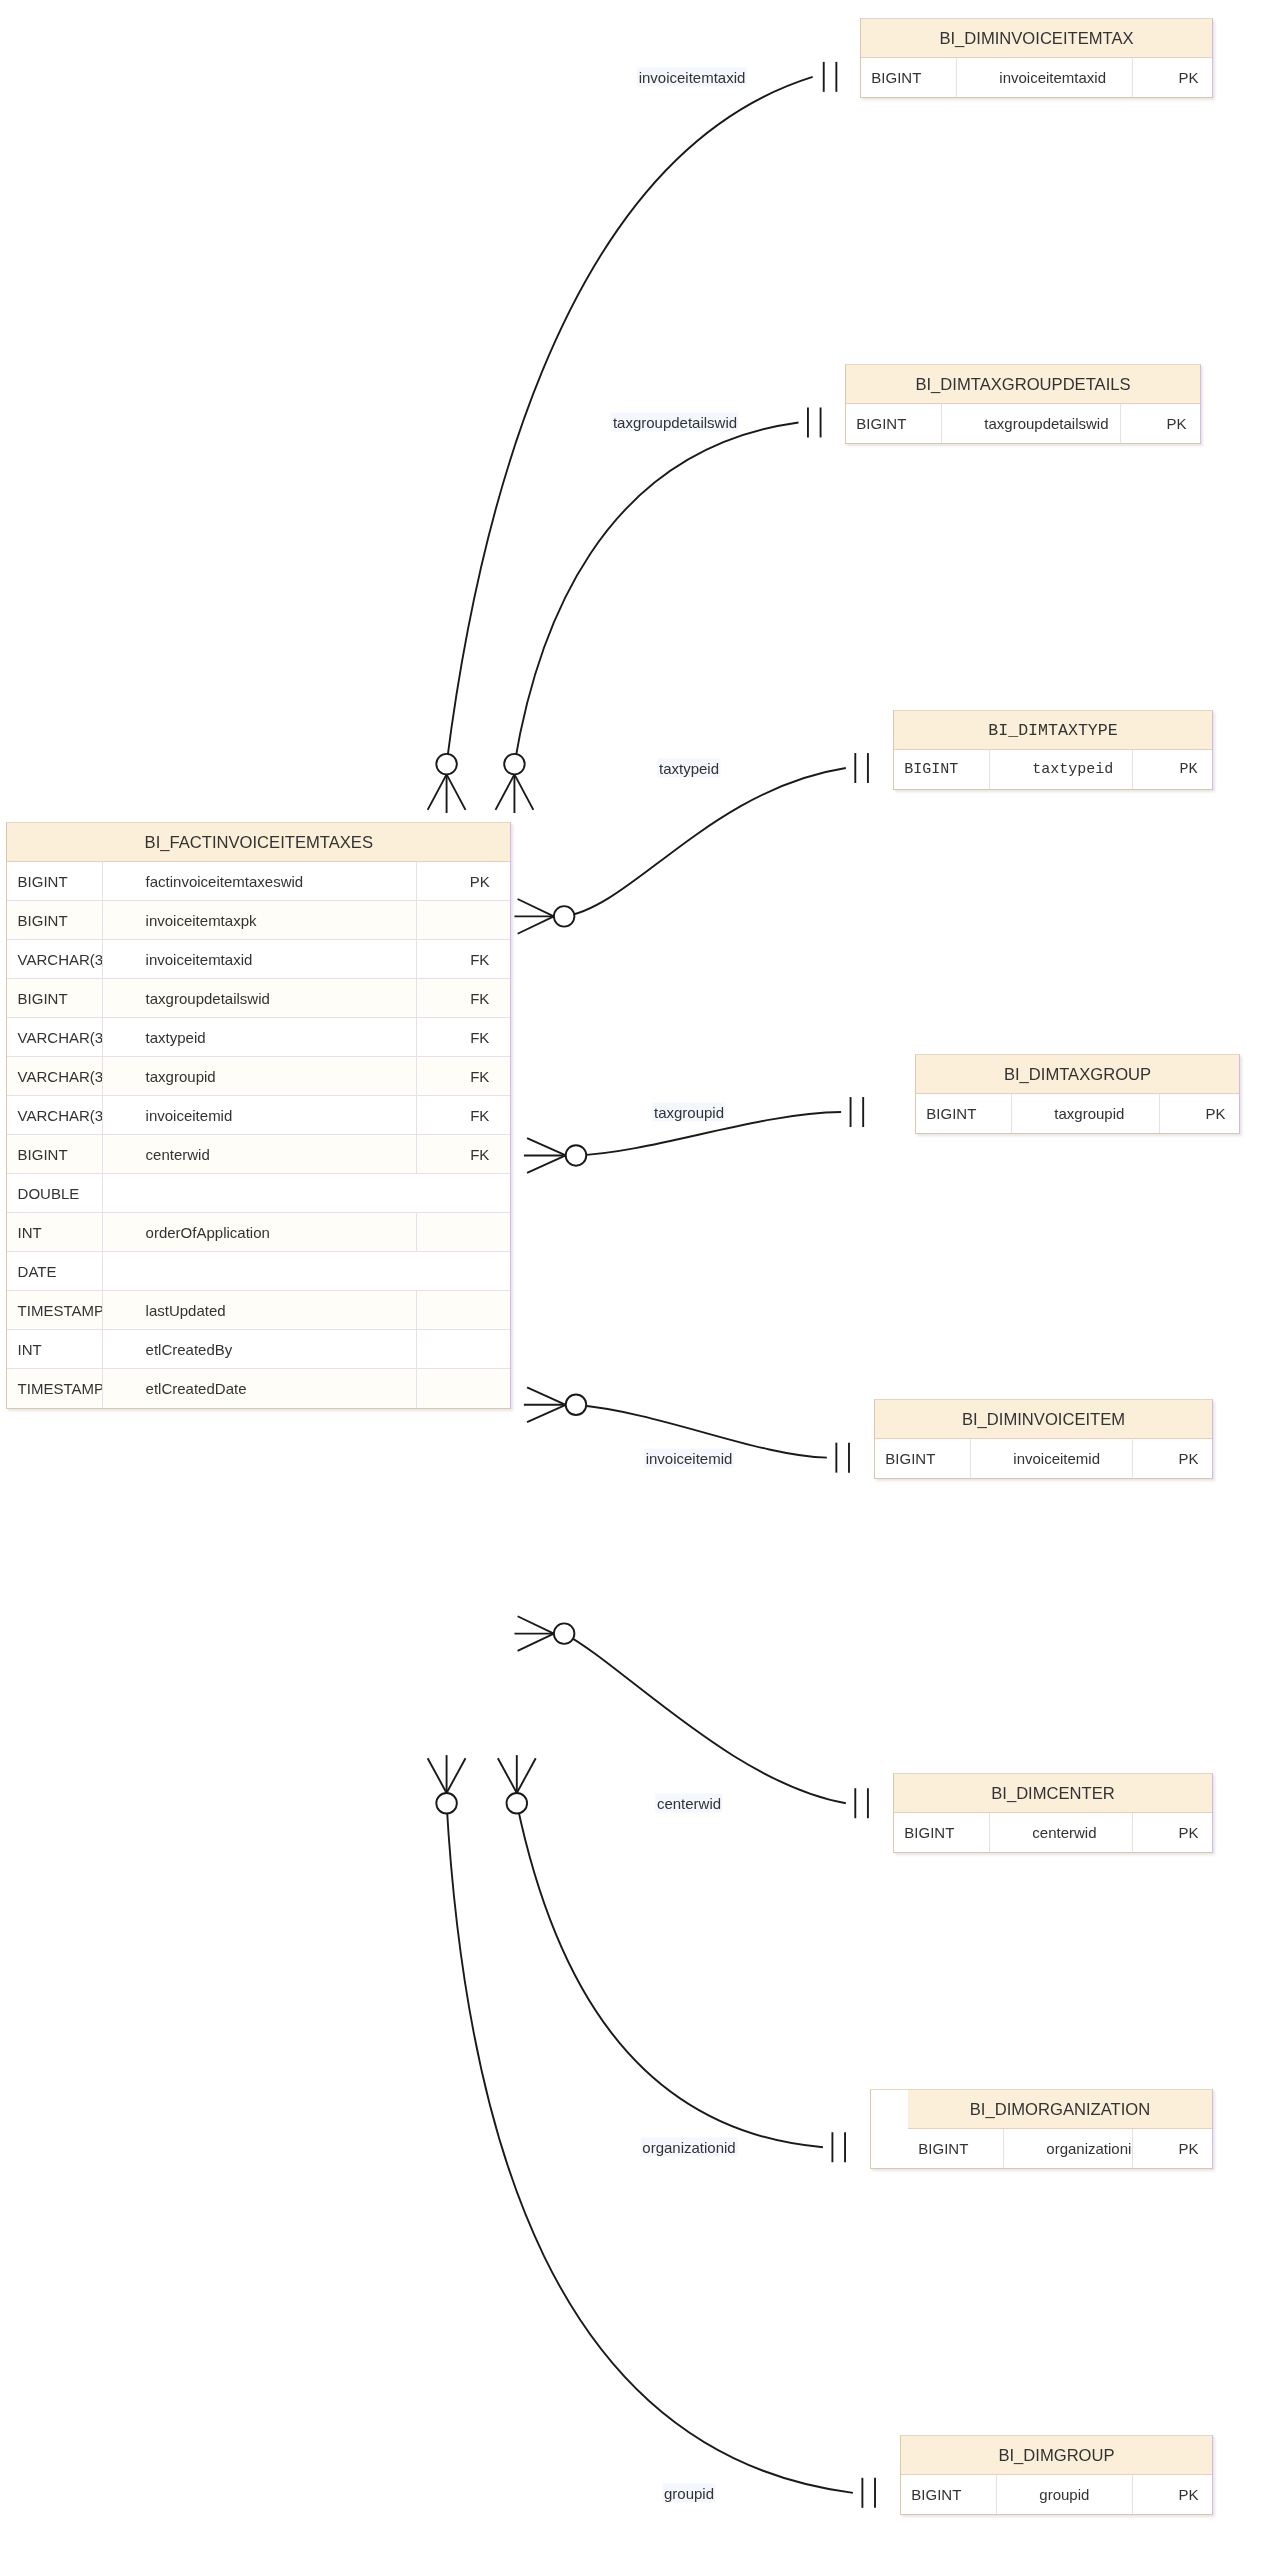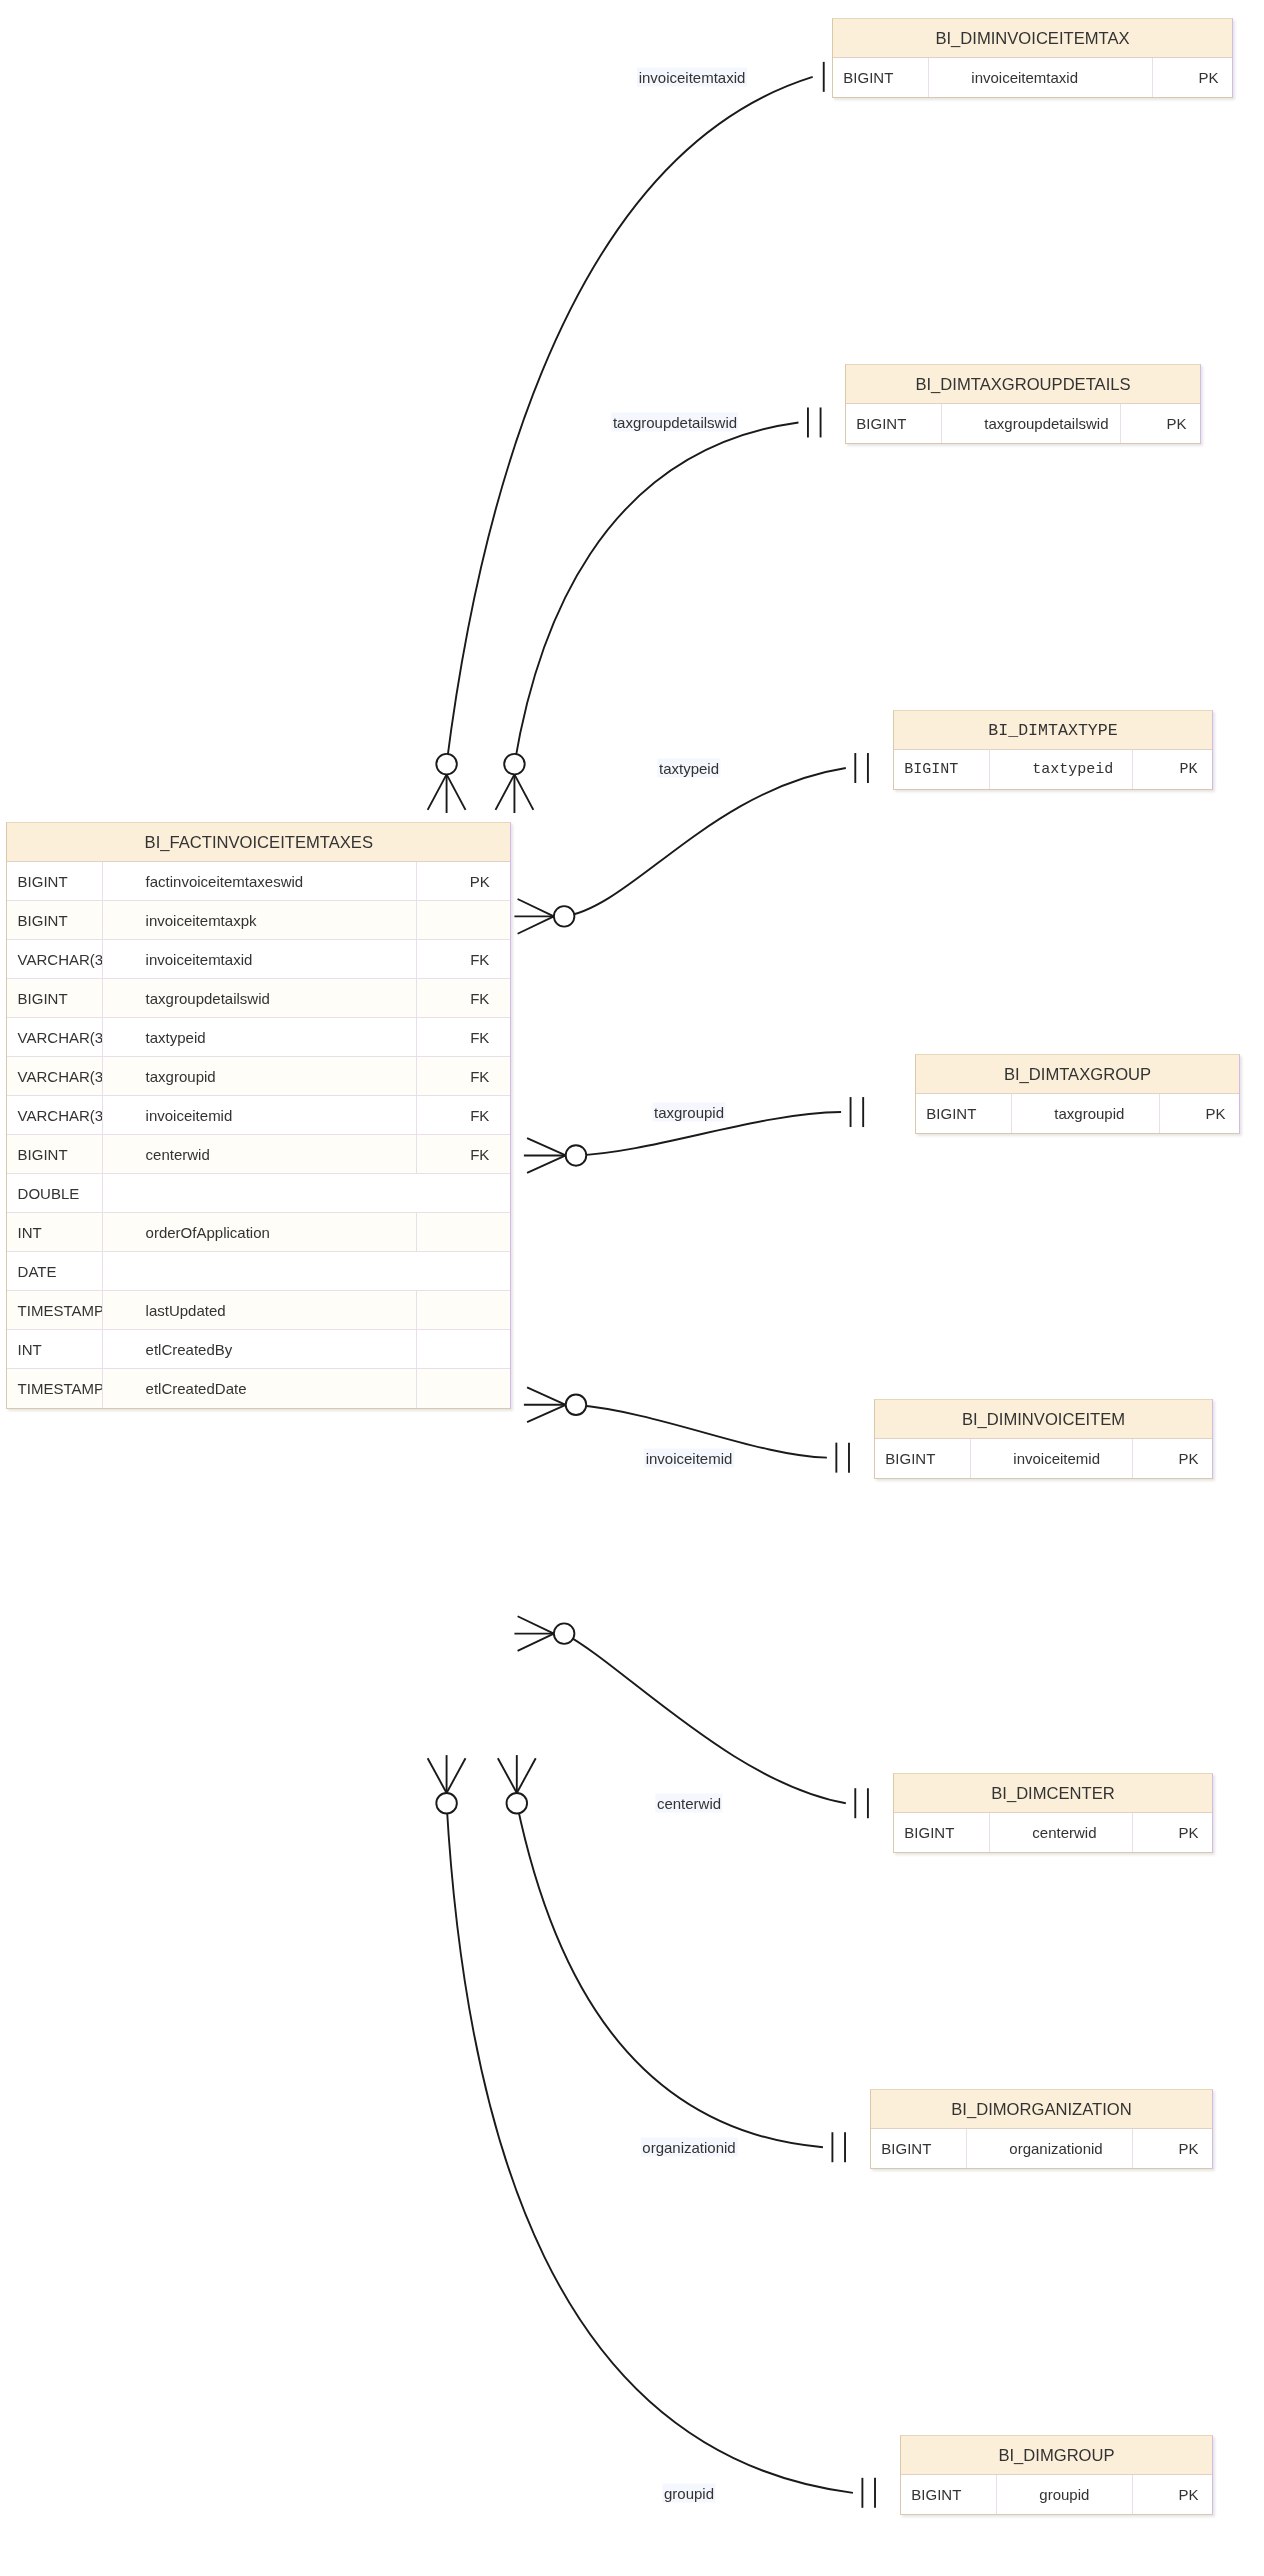--- a/index.html
+++ b/index.html
@@ -250,21 +250,21 @@
           <div class="er-cell c-type">INT</div>
           <div class="er-cell c-name">etlCreatedBy</div>
           <div class="er-cell c-key"></div>
         </div>
         <div class="er-row odd">
           <div class="er-cell c-type">TIMESTAMP</div>
           <div class="er-cell c-name">etlCreatedDate</div>
           <div class="er-cell c-key"></div>
         </div>
       </div>
-      <div class="er-table" style="left: 832px; top: 18px; width: 401px;">
+      <div class="er-table" style="left: 860px; top: 18px; width: 353px;">
         <div class="er-title">BI_DIMINVOICEITEMTAX</div>
         <div class="er-row even">
           <div class="er-cell c-type">BIGINT</div>
           <div class="er-cell c-name">invoiceitemtaxid</div>
           <div class="er-cell c-key">PK</div>
         </div>
       </div>
       <div class="er-table" style="left: 845px; top: 364px; width: 356px;">
         <div class="er-title">BI_DIMTAXGROUPDETAILS</div>
         <div class="er-row even">
@@ -298,21 +298,21 @@
         </div>
       </div>
       <div class="er-table" style="left: 893px; top: 1745px; width: 320px; margin-top: 28px;">
         <div class="er-title">BI_DIMCENTER</div>
         <div class="er-row even">
           <div class="er-cell c-type">BIGINT</div>
           <div class="er-cell c-name">centerwid</div>
           <div class="er-cell c-key">PK</div>
         </div>
       </div>
-      <div class="er-table" style="left: 870px; top: 2089px; width: 343px;">
+      <div class="er-table" style="left: 870px; top: 2089px; width: 343px; padding-left: 37px;">
         <div class="er-title">BI_DIMORGANIZATION</div>
         <div class="er-row even">
           <div class="er-cell c-type">BIGINT</div>
           <div class="er-cell c-name">organizationid</div>
           <div class="er-cell c-key">PK</div>
         </div>
       </div>
       <div class="er-table" style="left: 900px; top: 2435px; width: 313px;">
         <div class="er-title">BI_DIMGROUP</div>
         <div class="er-row even">

